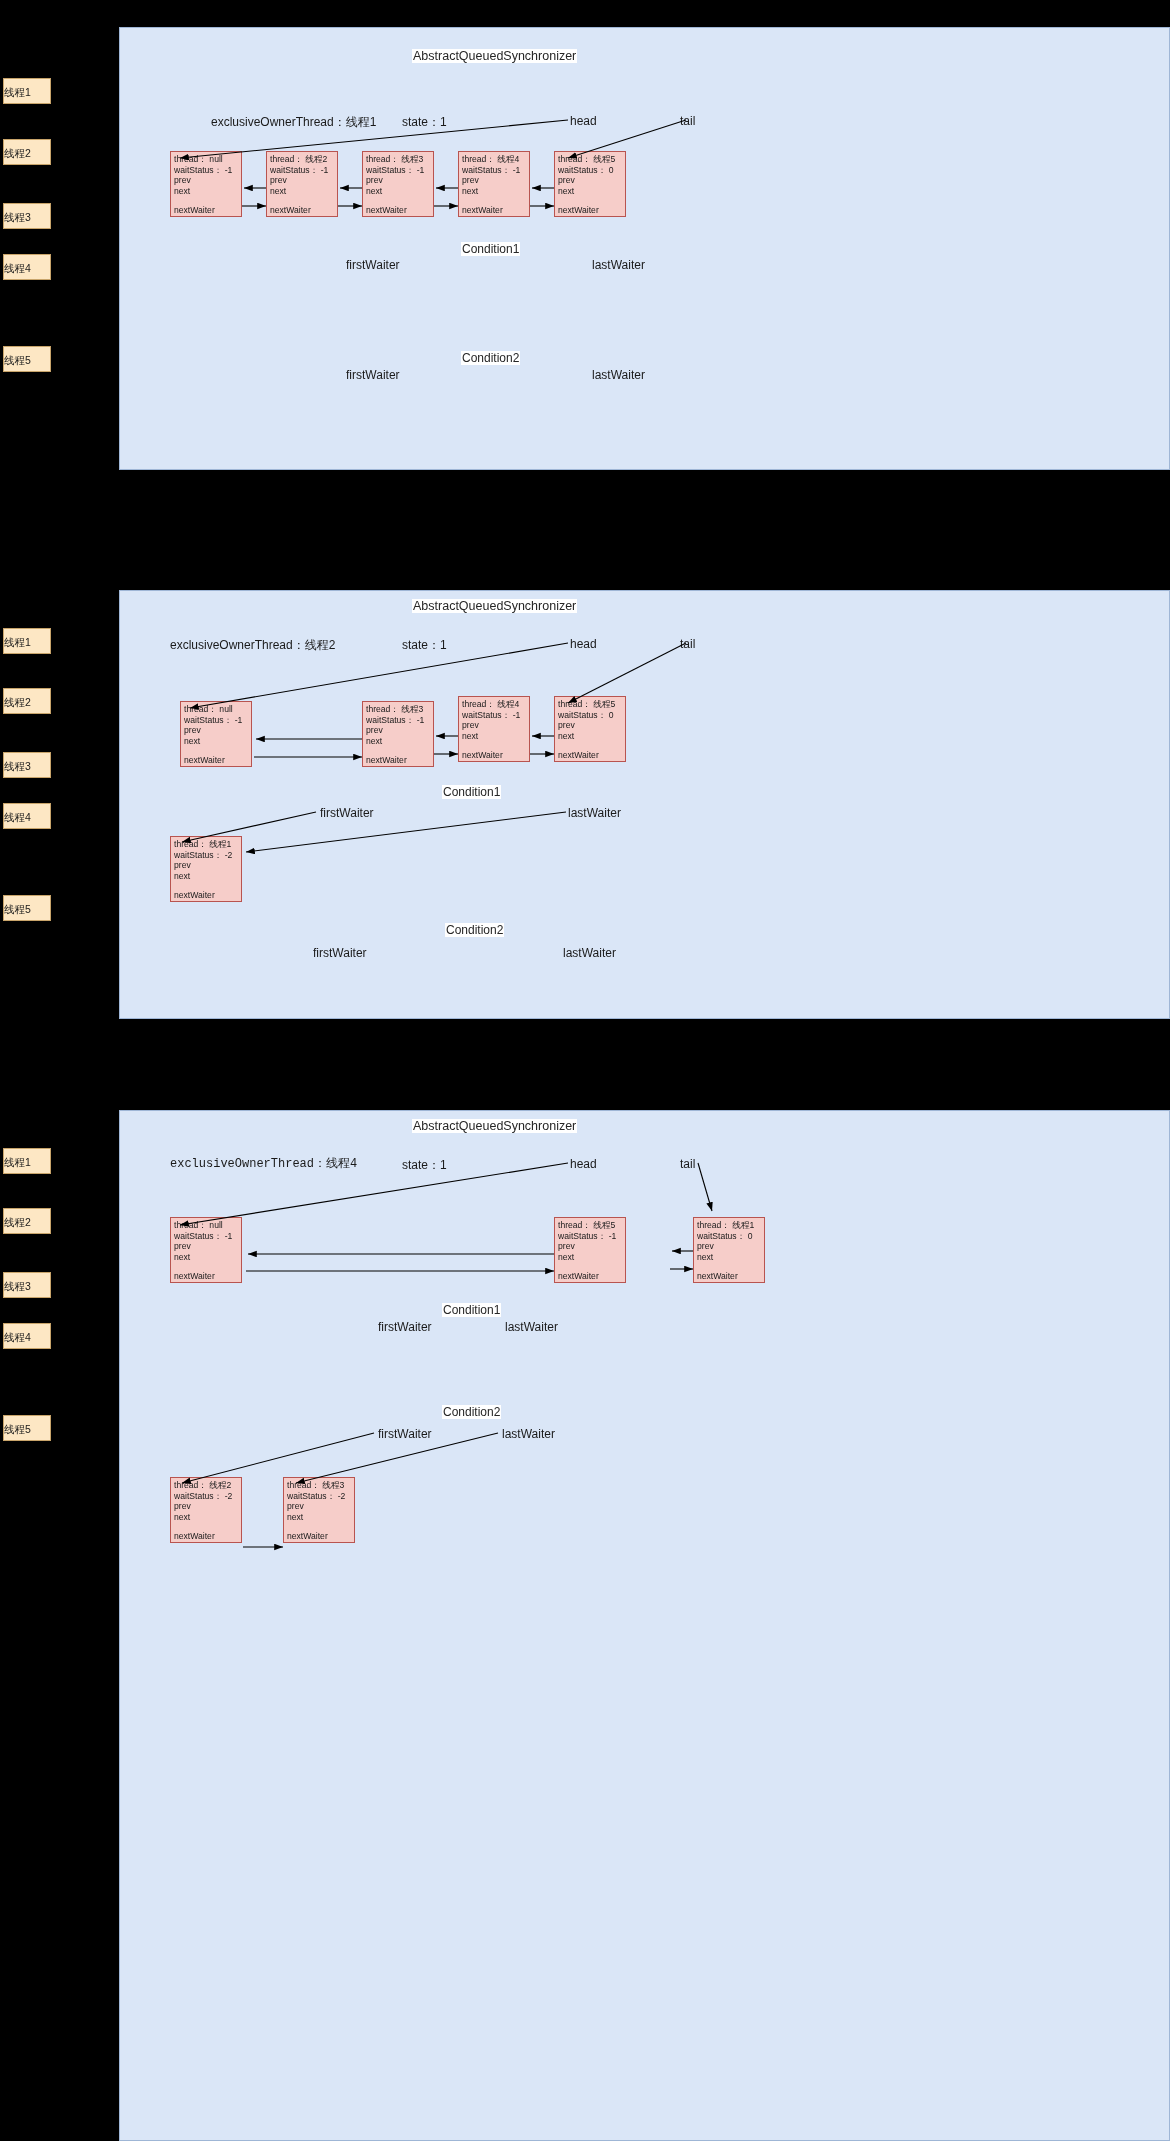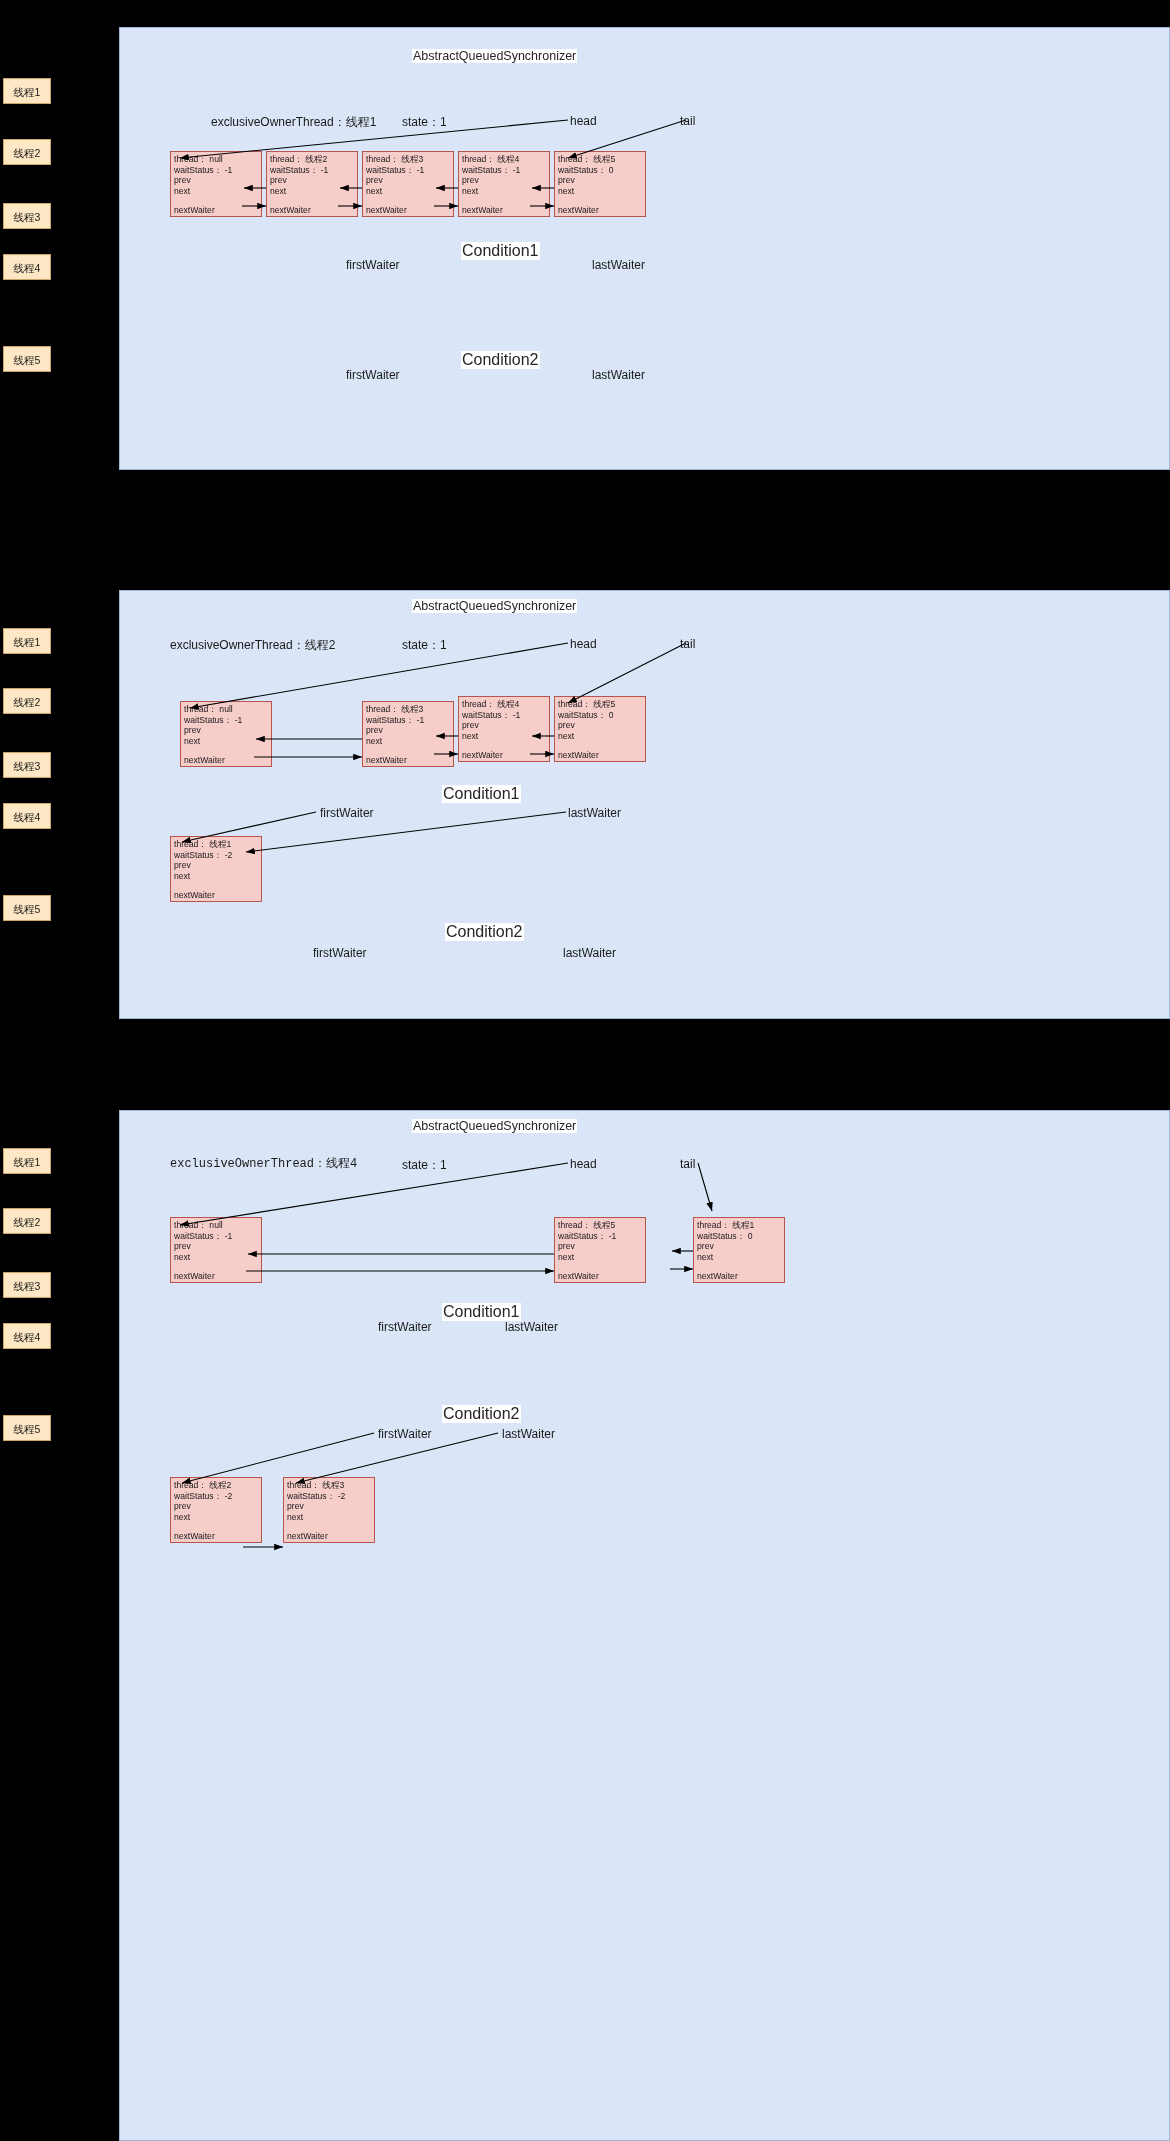--- a/index.html
+++ b/index.html
@@ -13,38 +13,38 @@
     background:#dae6f7;border:1px solid #9fb6d6;
     box-sizing:border-box;
   }
   #panel1{top:27px;height:443px;}
   #panel2{top:590px;height:429px;}
   #panel3{top:1110px;height:1031px;}
 
   .thread-chip{
     position:absolute;left:3px;width:48px;height:26px;
     background:#fde7c4;border:1px solid #c8a46a;
-    font-size:10.5px;line-height:26px;text-align:center;
+    font-size:10.5px;line-height:26px;
     color:#1a1a1a;box-sizing:border-box;
   }
 
   .title{
     position:absolute;background:#fff;font-size:12.5px;
     white-space:nowrap;padding:0 1px;color:#262626;
   }
   .label{
     position:absolute;font-size:12px;white-space:nowrap;color:#1a1a1a;
   }
   .cond-title{
-    position:absolute;background:#fff;font-size:16px;
+    position:absolute;background:#fff;font-size:12px;
     white-space:nowrap;padding:0 1px;color:#262626;
   }
 
   .node{
-    position:absolute;width:92px;
+    position:absolute;width:72px;
     background:#f6cdc9;border:1px solid #b85450;
     box-sizing:border-box;padding:2px 2px 0 3px;
   }
   .node .ln{font-size:8.6px;line-height:10.6px;white-space:nowrap;color:#1a1a1a;}
   .node .gap{height:9px;}
 
   svg.wires{position:absolute;left:0;top:0;overflow:visible;pointer-events:none;}
 </style>
 </head>
 <body>

